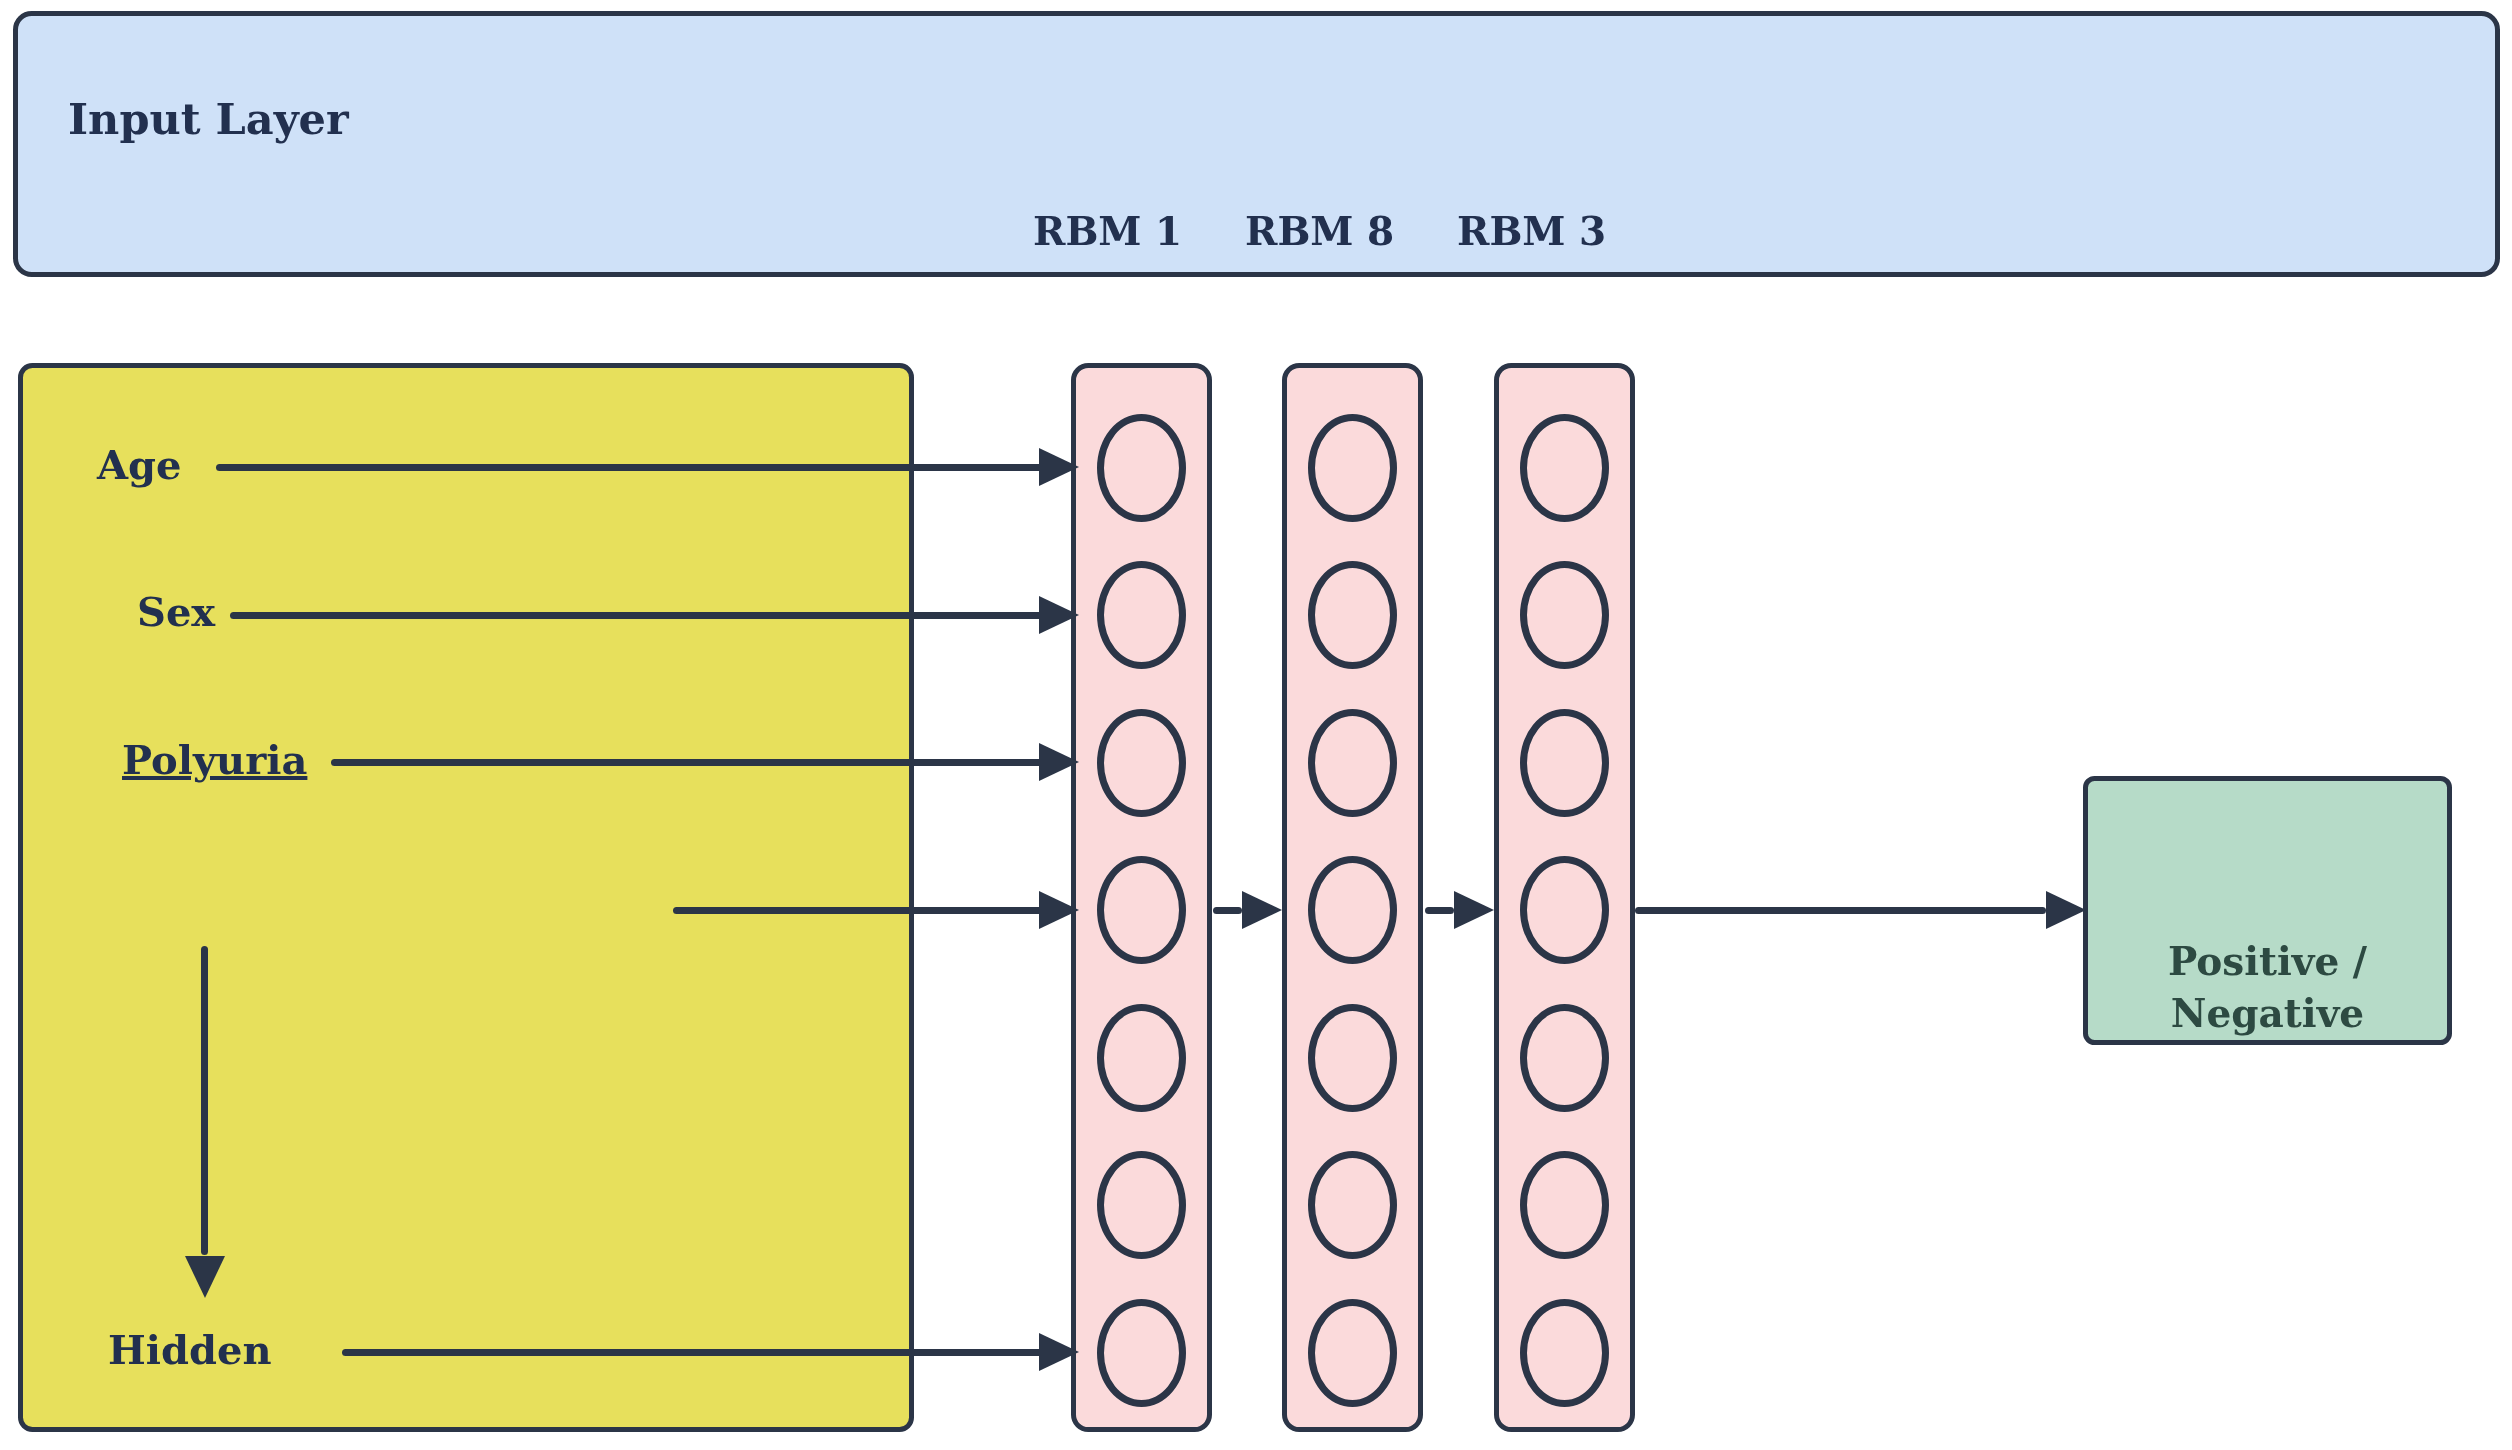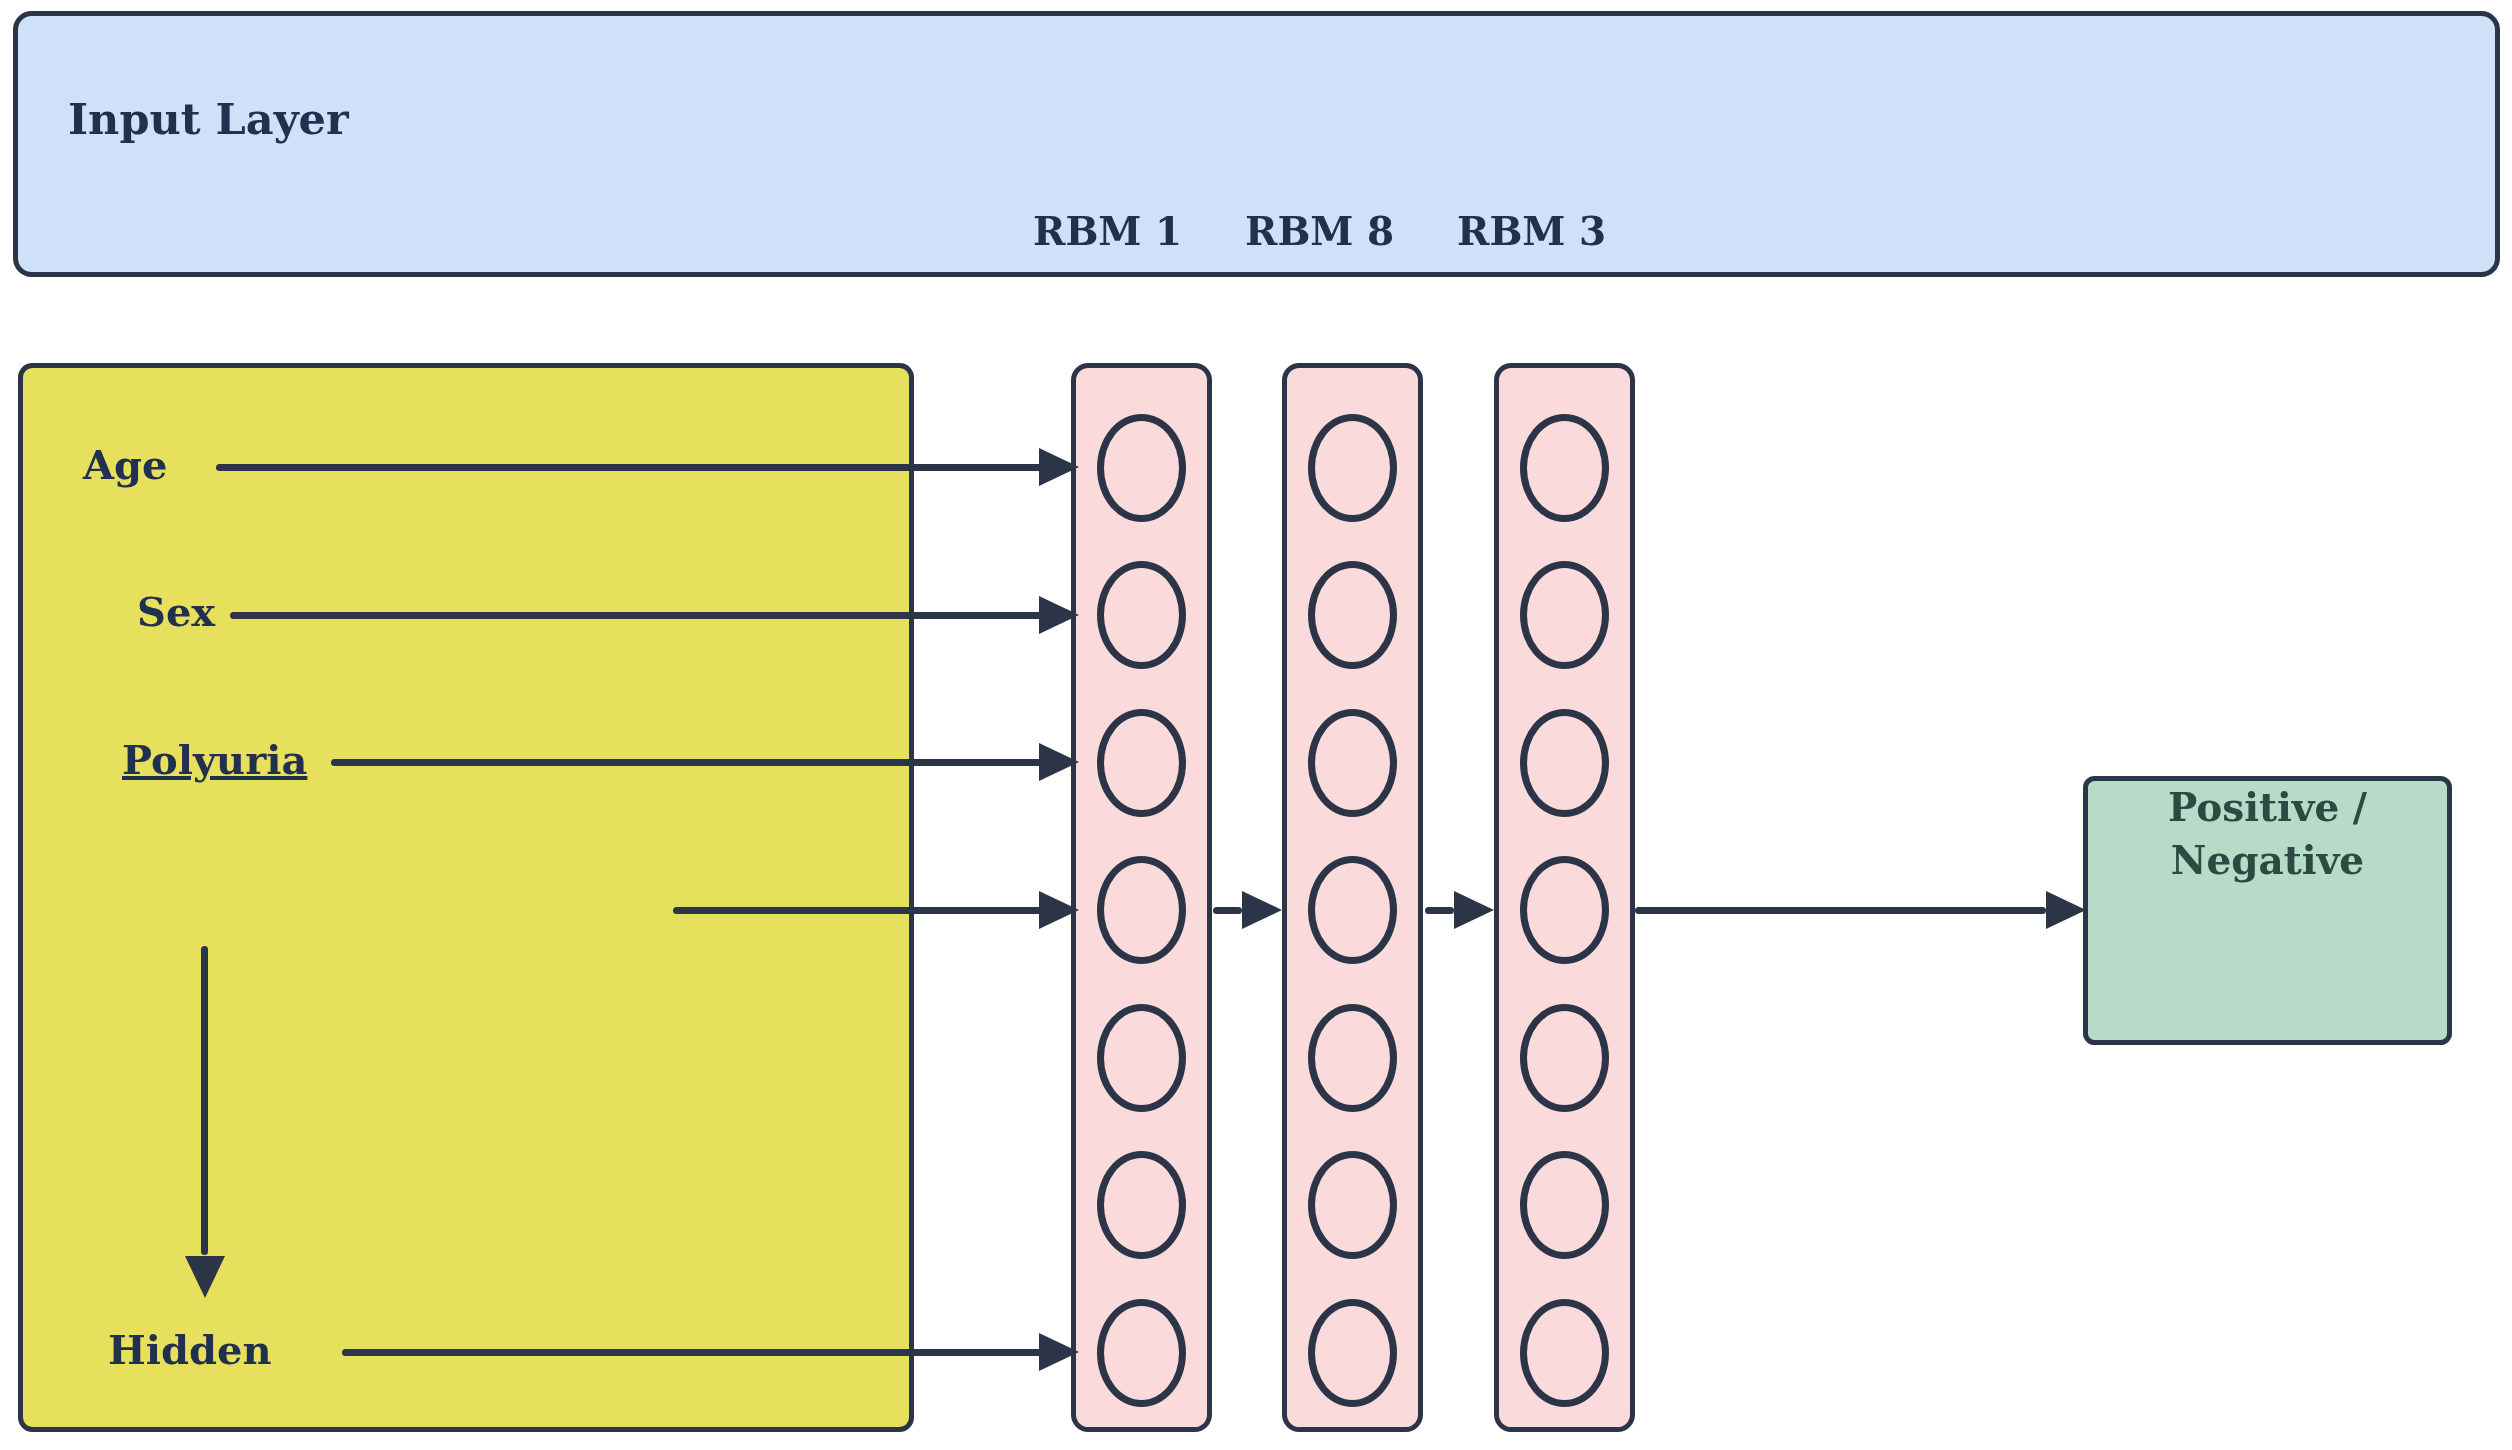--- a/index.html
+++ b/index.html
@@ -22,21 +22,21 @@
   .hline { position:absolute; height:7.2px; background:var(--stroke,#2b3547); border-radius:3.6px; }
   .vline { position:absolute; width:7.2px; background:var(--stroke,#2b3547); border-radius:3.6px; }
   .head-right { position:absolute; width:0; height:0;
     border-top:19.4px solid transparent; border-bottom:19.4px solid transparent;
     border-left:40px solid var(--stroke,#2b3547); }
   .head-down { position:absolute; width:0; height:0;
     border-left:20px solid transparent; border-right:20px solid transparent;
     border-top:42px solid var(--stroke,#2b3547); }
   #output-box { left:2083px; top:776px; width:369px; height:269px;
     background:var(--output-bg,#b6dbc8); border-radius:11.5px;
-    display:flex; flex-direction:column; align-items:center; justify-content:flex-start;
+    display:flex; flex-direction:column; align-items:center; justify-content:flex-end;
     color:var(--output-text,#2d4a42); font-size:39px; line-height:1.35; text-align:center; }
 </style>
 </head>
 <body>
 
 <div id="canvas">
 
   <div id="banner" class="box"></div>
   <div class="lbl lbl-xl" style="left:68px; top:95px;">Input Layer</div>
 
@@ -67,21 +67,21 @@
     <div class="unit" style="left: 1308px; top: 1151px;"></div>
     <div class="unit" style="left: 1308px; top: 1299px;"></div>
     <div class="box rbm-col" style="left: 1494px;"></div>
     <div class="unit" style="left: 1520px; top: 414px;"></div>
     <div class="unit" style="left: 1520px; top: 561px;"></div>
     <div class="unit" style="left: 1520px; top: 709px;"></div>
     <div class="unit" style="left: 1520px; top: 856px;"></div>
     <div class="unit" style="left: 1520px; top: 1004px;"></div>
     <div class="unit" style="left: 1520px; top: 1151px;"></div>
     <div class="unit" style="left: 1520px; top: 1299px;"></div>
-    <div class="lbl input-lbl" style="left: 83px; top: 442px;">Age</div>
+    <div class="lbl input-lbl" style="left: 97px; top: 442px;">Age</div>
     <div class="hline" style="left: 216px; top: 464px; width: 826px;"></div>
     <div class="head-right" style="left: 1039px; top: 448px;"></div>
     <div class="lbl input-lbl" style="left: 94px; top: 589px; margin-left: 43px;">Sex</div>
     <div class="hline" style="left: 230px; top: 612px; width: 812px;"></div>
     <div class="head-right" style="left: 1039px; top: 596px;"></div>
     <div class="lbl input-lbl" style="left: 122px; top: 737px; text-decoration: underline;">Polyuria</div>
     <div class="hline" style="left: 331px; top: 759px; width: 711px;"></div>
     <div class="head-right" style="left: 1039px; top: 743px;"></div>
     <div class="hline" style="left: 673px; top: 907px; width: 369px;"></div>
     <div class="head-right" style="left: 1039px; top: 891px;"></div>

